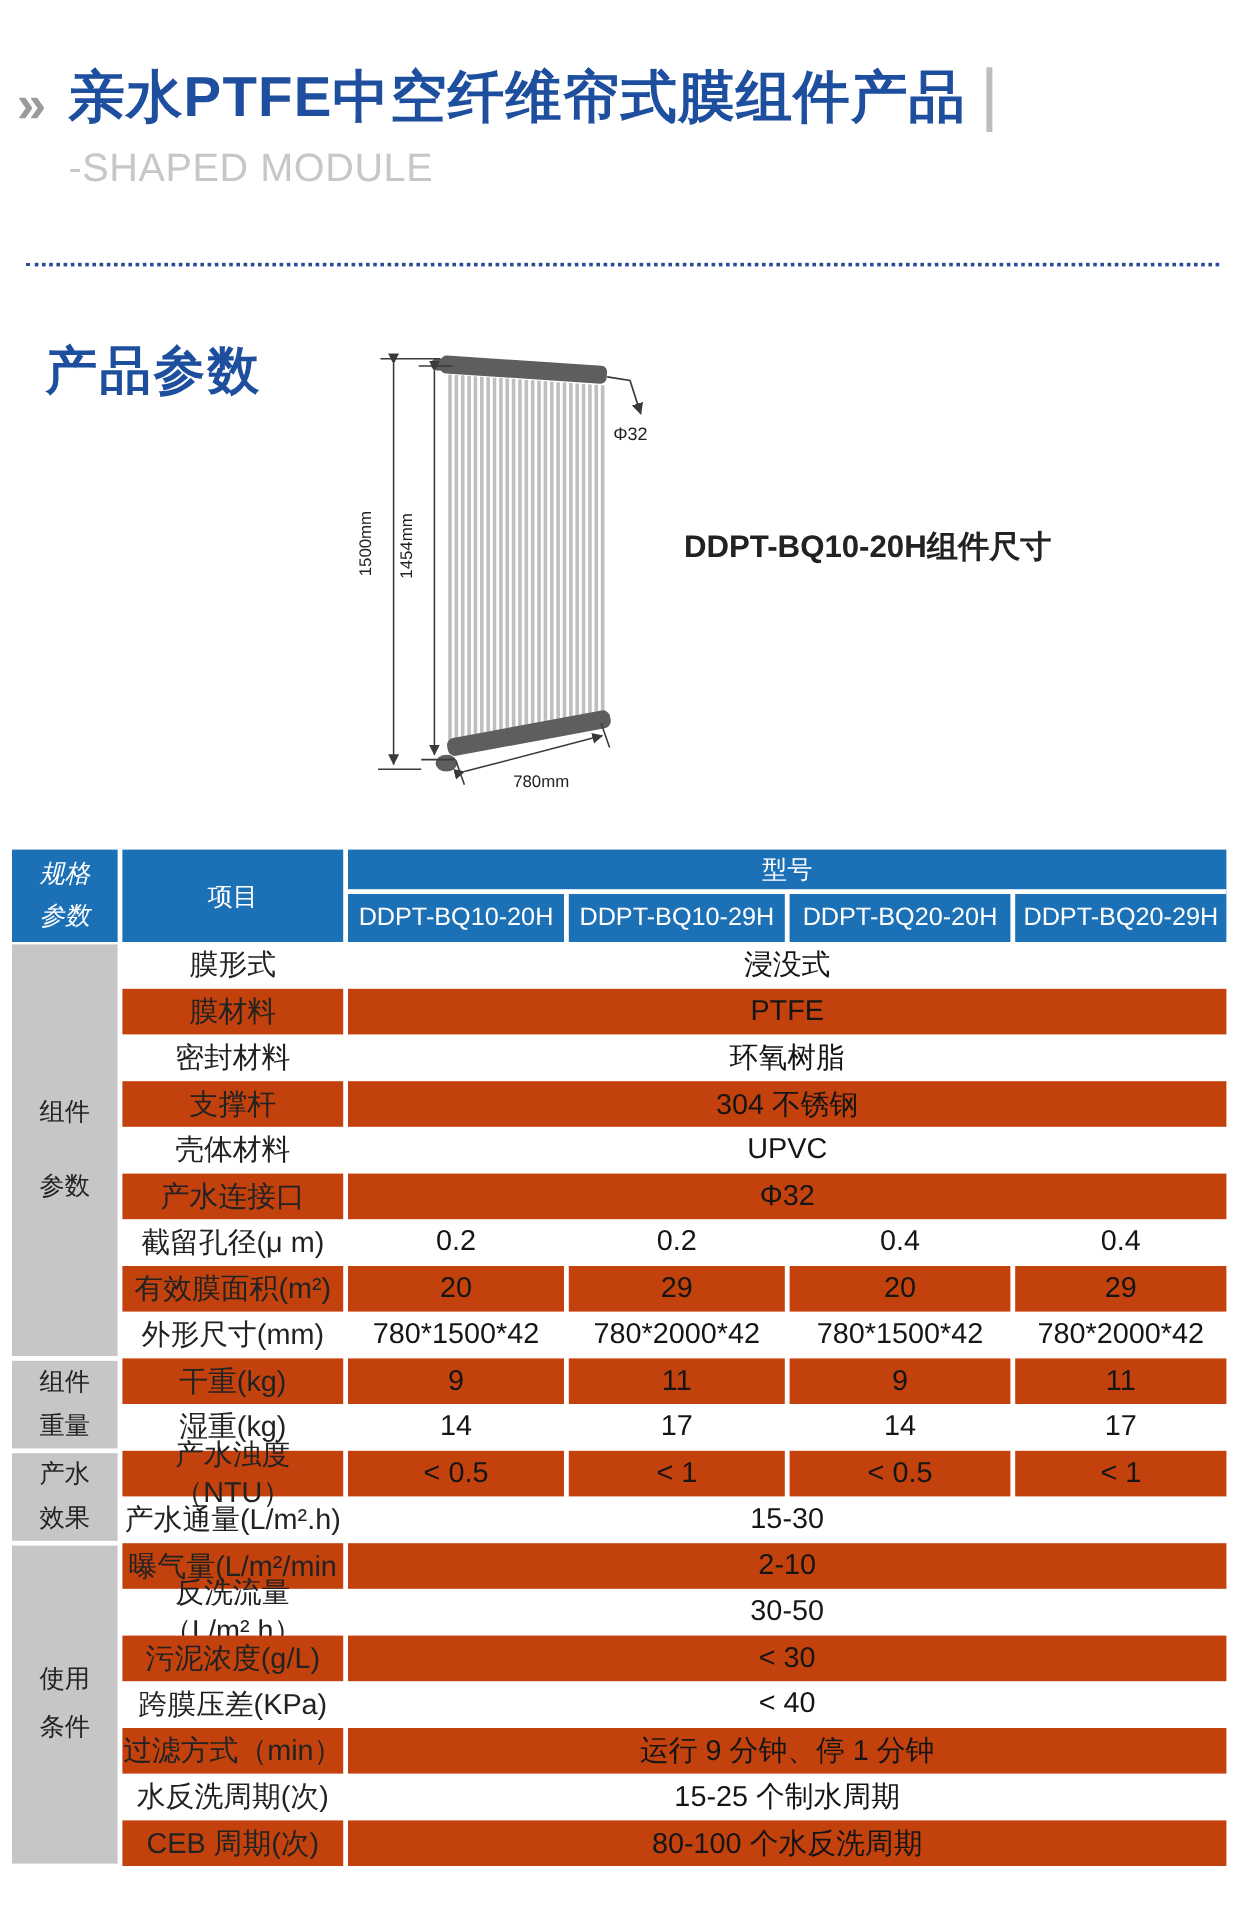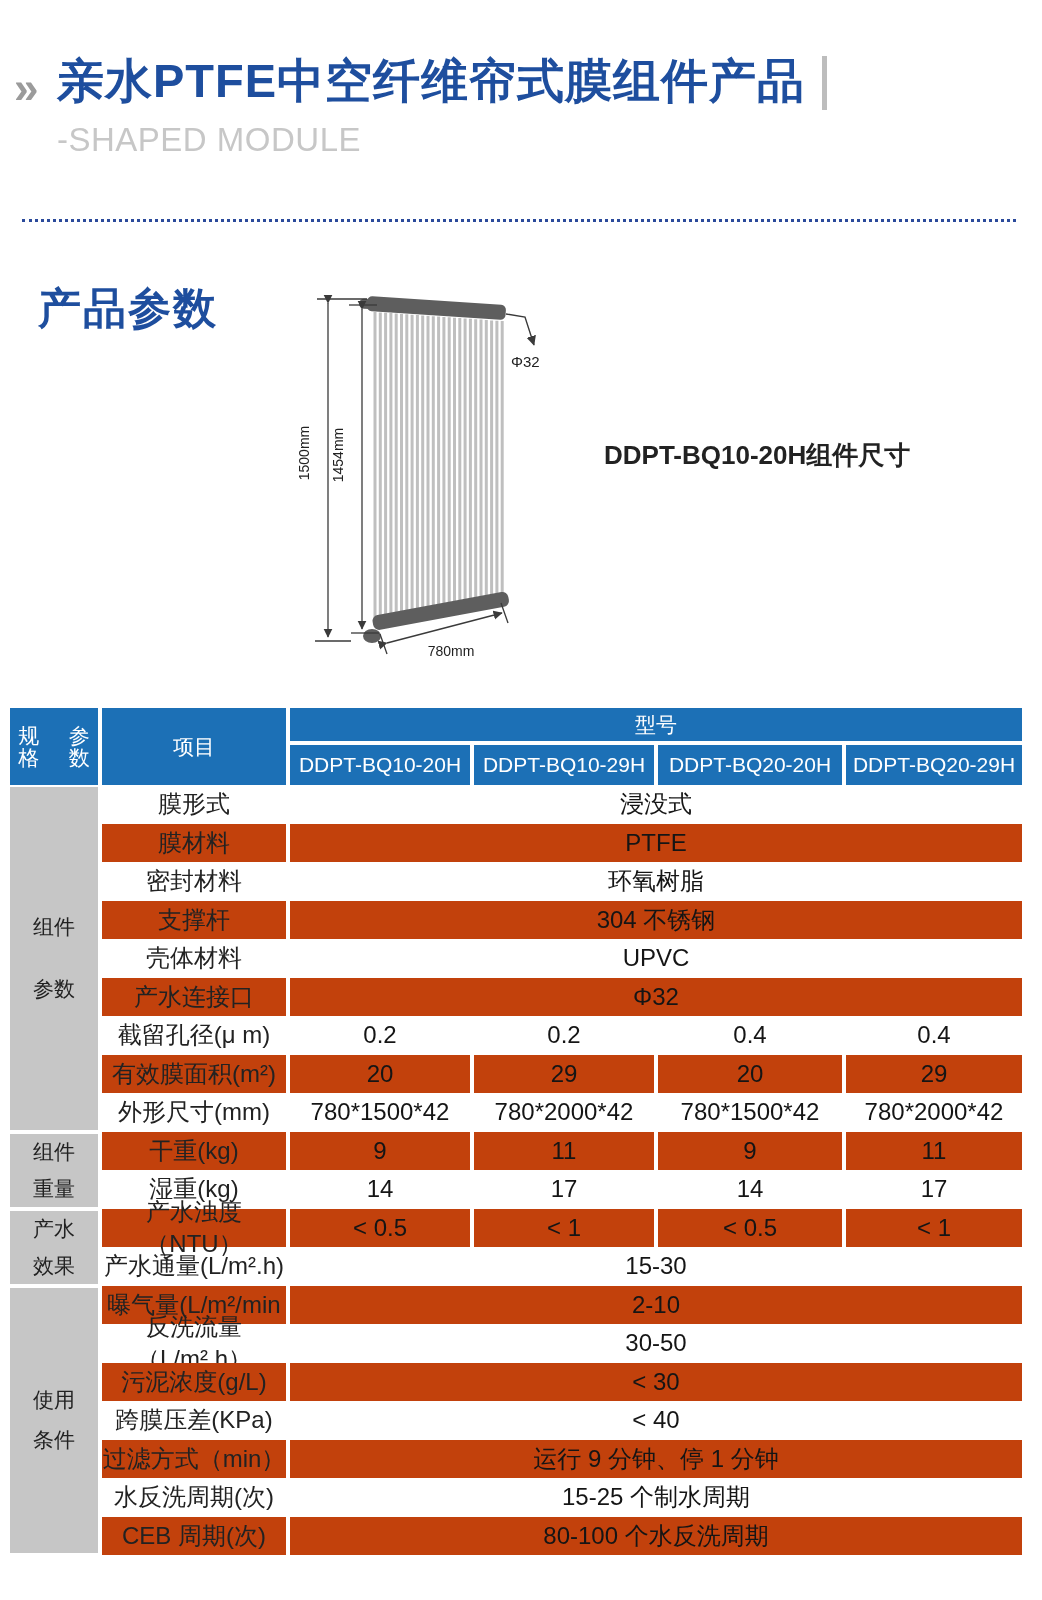--- a/index.html
+++ b/index.html
@@ -7,29 +7,29 @@
         font-family:"Liberation Sans","DejaVu Sans",sans-serif;}
   
   .chevrons{position:absolute;left:14px;top:66px;font-size:44px;font-weight:700;color:#9b9b9b;line-height:44px;}
   .title-cn{position:absolute;left:57px;top:50px;font-size:47px;font-weight:700;color:#1e4e9e;letter-spacing:1px;white-space:nowrap;}
   .title-endbar{position:absolute;left:822px;top:56px;width:5px;height:54px;background:#bdbdbd;}
   .title-en{position:absolute;left:57px;top:112px;font-size:33px;color:#c7c7c7;line-height:55px;letter-spacing:.5px;font-weight:400;}
   .dotted-line{position:absolute;left:22px;top:219px;width:994px;border-bottom:3px dotted #2b4a9b;}
   .section-title{position:absolute;left:38px;top:256px;font-size:43px;font-weight:700;color:#1e4e9e;letter-spacing:2px;margin-top:24px;}
   
   .diagram-svg{position:absolute;left:285px;top:278px;}
-  .diagram-caption{position:absolute;left:570px;top:438px;font-size:26px;font-weight:700;color:#222;white-space:nowrap;margin-left:34px;}
+  .diagram-caption{position:absolute;left:570px;top:438px;font-size:26px;font-weight:700;color:#222;white-space:nowrap;}
   
   .tbl{position:absolute;left:10px;top:708px;display:grid;
        grid-template-columns:88px 184px 180px 180px 184px 176px;
        grid-template-rows:37px 40px repeat(20,38.5px);
        column-gap:4px;}
   .cell{display:flex;align-items:center;justify-content:center;text-align:center;}
   .hdr{background:#1c70b6;color:#fff;font-size:21px;}
-  .corner{flex-direction:row;gap:13px;line-height:22px;}
+  .corner{flex-direction:column;gap:13px;line-height:22px;font-style:italic;}
   .model-span{border-bottom:4px solid #fff;}
   .lbl{font-size:24px;color:#222;}
   .val{font-size:24px;color:#151515;}
   .g{background:#c2410c;}
   .grp{background:#c6c6c6;flex-direction:column;font-size:21px;color:#222;line-height:22px;margin:2px 0;}
   .grp-lg{gap:40px;}
   .grp-md{gap:18px;}
   .grp-sm{gap:15px;}
   svg text{font-family:"Liberation Sans","DejaVu Sans",sans-serif;}
 </style>

